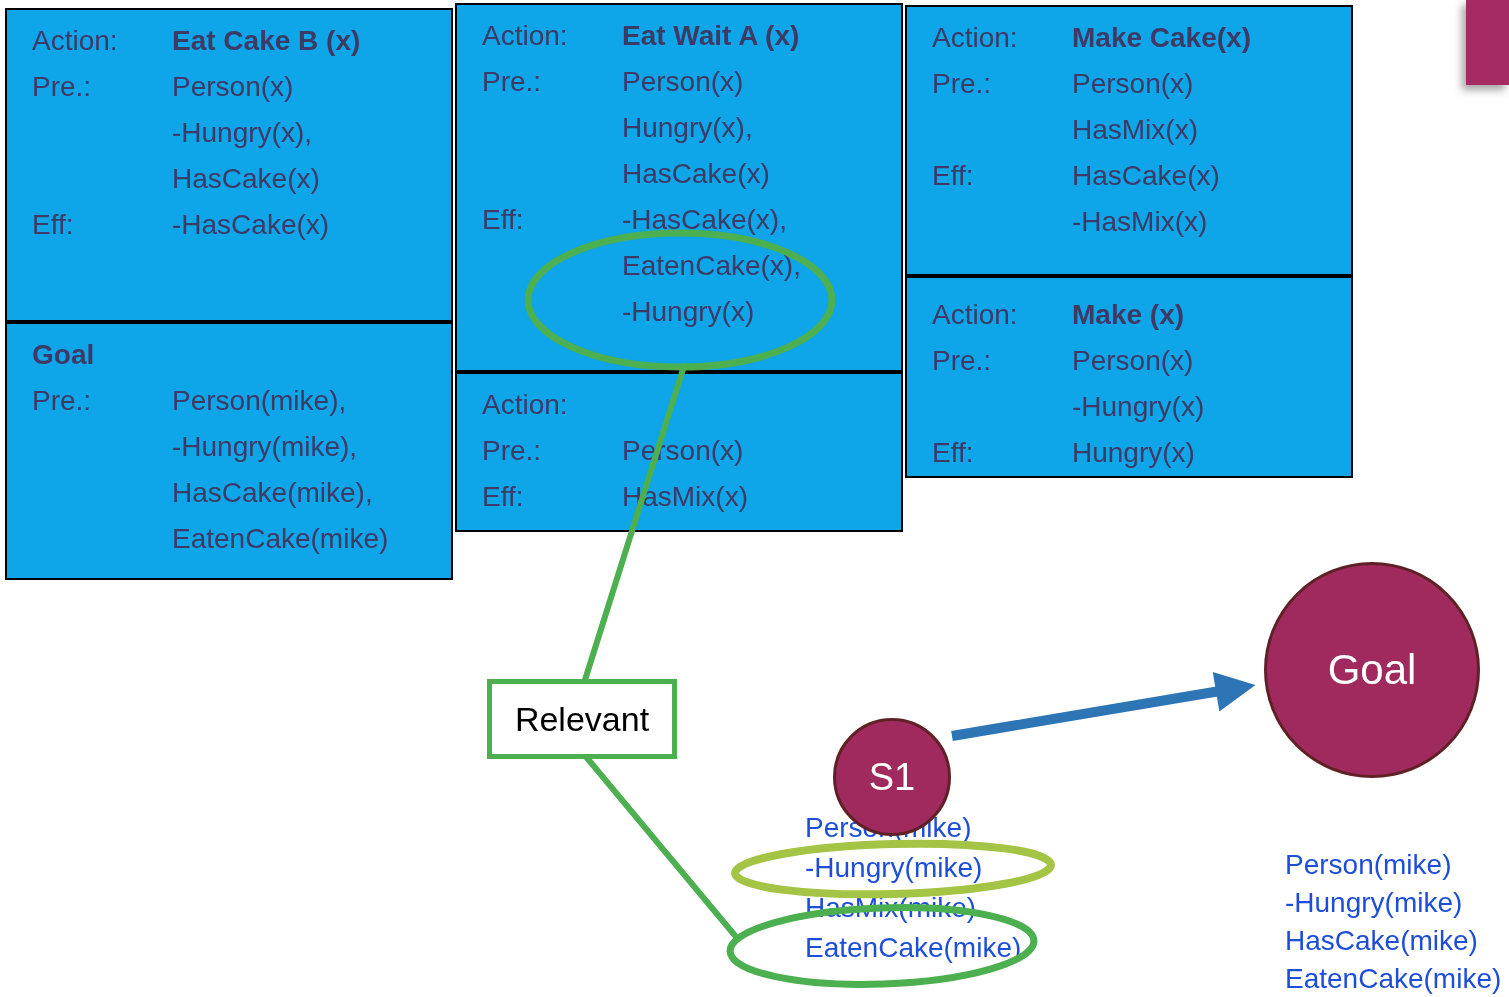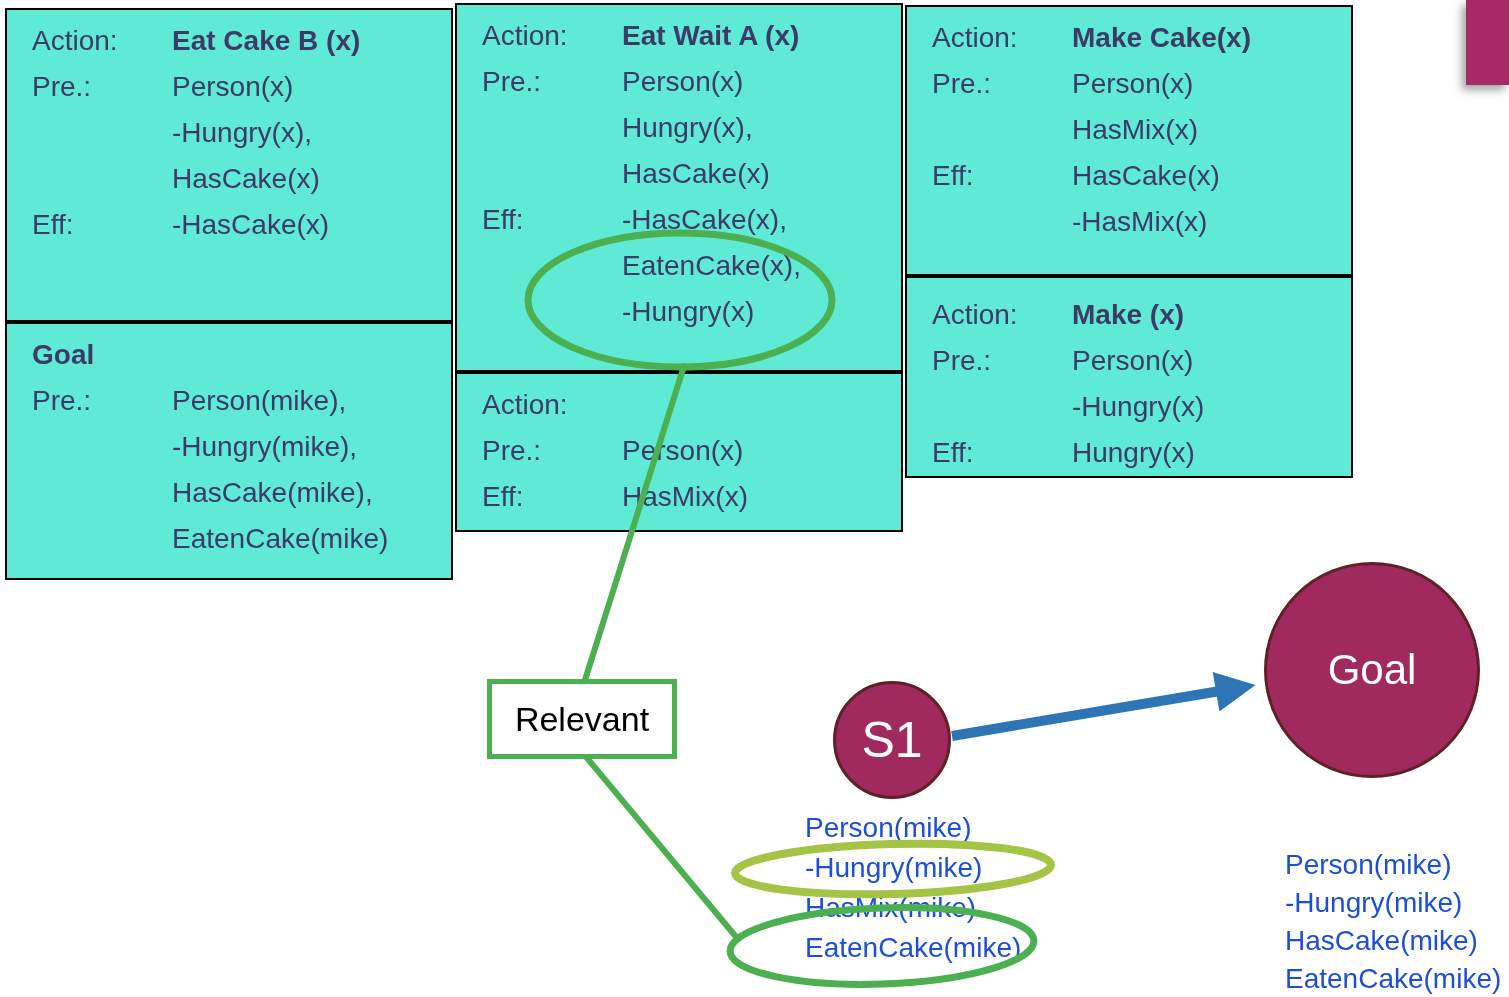--- a/index.html
+++ b/index.html
@@ -11,21 +11,21 @@
     --blue:#2e75b6;
     --corner:#a62a64;
   }
   html,body{margin:0;padding:0;background:#fff;}
   #slide{
     position:relative;width:1509px;height:997px;overflow:hidden;background:#fff;
     font-family:"Liberation Sans",sans-serif;
   }
   
   .abox{
-    position:absolute;background:#5eead4;border:2px solid #000;box-sizing:border-box;
+    position:absolute;background:#0ea5e9;border:2px solid #000;box-sizing:border-box;
     padding-top:8px;z-index:1;
   }
   .row{display:flex;height:46px;align-items:center;padding-left:25px;
        font-size:28px;color:var(--navy);white-space:nowrap;}
   .lbl{width:140px;flex:none;}
   .val{flex:1;}
   .bold{font-weight:bold;}
   #box-eat-cake-b{left:5px;top:8px;width:448px;height:314px;}
   #box-goal{left:5px;top:322px;width:448px;height:258px;}
   #box-eat-cake-a{left:455px;top:3px;width:448px;height:369px;}
@@ -40,21 +40,21 @@
     background:#fff;border:5px solid var(--green);z-index:3;
     display:flex;align-items:center;justify-content:center;
     font-size:34px;color:#000;
   }
   
   .state-circle{
     position:absolute;border-radius:50%;background:var(--magenta);
     border:3px solid var(--maroon);box-sizing:border-box;z-index:3;
     display:flex;align-items:center;justify-content:center;color:#fff;
   }
-  #s1-circle{left:833px;top:681px;width:118px;height:118px;font-size:50px;}
+  #s1-circle{left:833px;top:718px;width:118px;height:118px;font-size:38px;}
   #goal-circle{left:1264px;top:562px;width:216px;height:216px;font-size:42px;}
   
   .facts{position:absolute;color:#1d4ed8;font-size:28px;z-index:1;white-space:nowrap;}
   #s1-facts{left:805px;top:808px;line-height:40px;}
   #goal-facts{left:1285px;top:846px;line-height:38px;}
   
   #corner-rect{
     position:absolute;left:1466px;top:0;width:43px;height:85px;background:var(--corner);
     box-shadow:-4px 5px 8px rgba(90,90,90,.55);z-index:3;
   }

